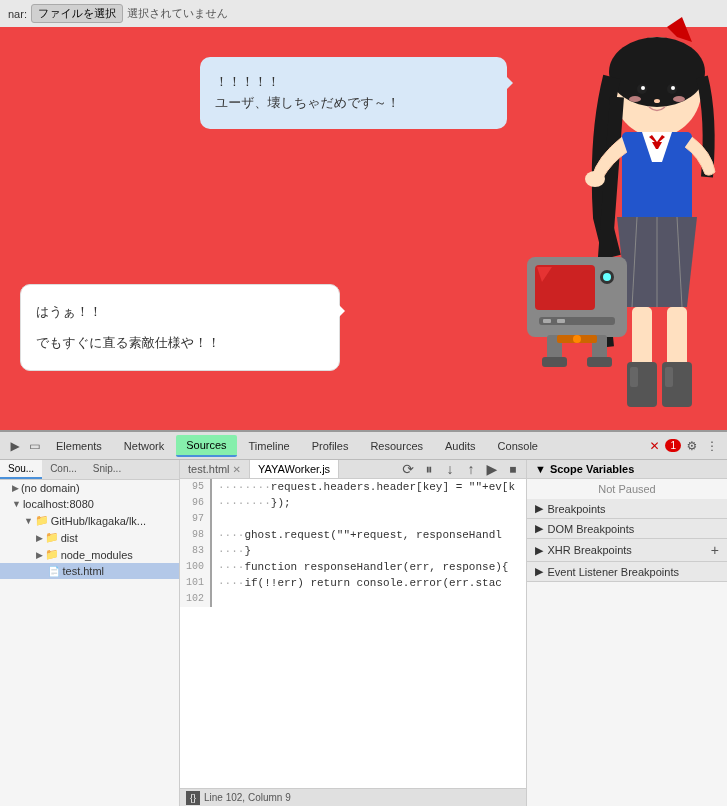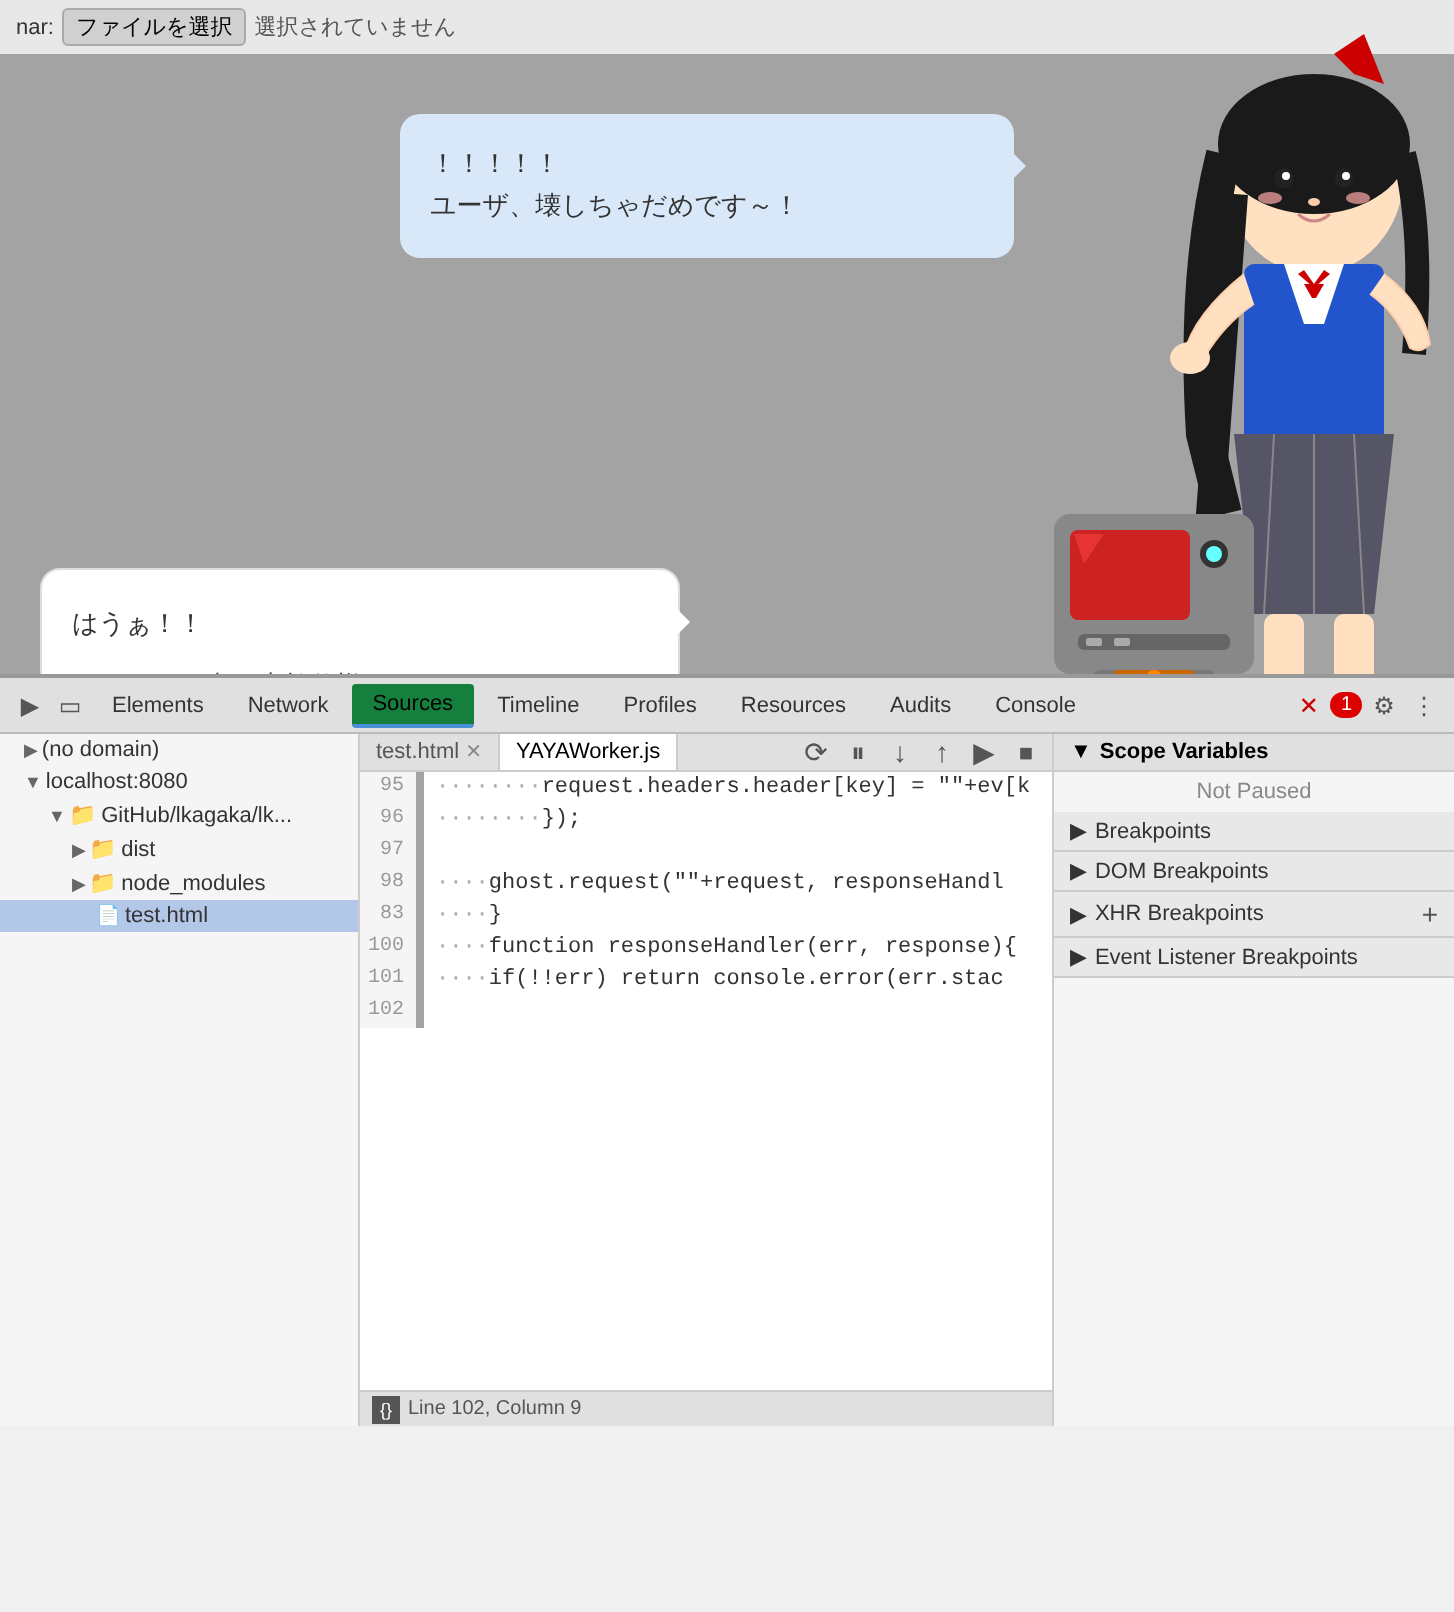--- a/index.html
+++ b/index.html
@@ -8,22 +8,22 @@
       height: 806px;
       font-family: 'Arial', sans-serif;
       font-size: 12px;
       overflow: hidden;
       background: #f0f0f0;
     }
 
     
     .browser-area {
       width: 727px;
-      height: 337px;
-      background: #a3a3a3;
+      height: 430px;
+      background: #ef4444;
       position: relative;
       overflow: hidden;
     }
 
     
     .file-bar {
       padding: 4px 8px;
       font-size: 11px;
       background: #e8e8e8;
       display: flex;
@@ -131,21 +131,21 @@
       border-radius: 2px;
     }
     .toolbar-tab {
       padding: 4px 10px;
       font-size: 11px;
       color: #333;
       cursor: pointer;
       border-radius: 2px;
     }
     .toolbar-tab.active {
-      background: #15803d;
+      background: #86efac;
       border-bottom: 2px solid #4a90d9;
       color: #000;
     }
     .toolbar-spacer { flex: 1; }
     .error-badge {
       background: #d00;
       color: white;
       border-radius: 8px;
       padding: 1px 5px;
       font-size: 10px;
@@ -268,21 +268,21 @@
       align-items: flex-start;
       min-height: 16px;
     }
     .line-num {
       width: 32px;
       min-width: 32px;
       text-align: right;
       padding-right: 6px;
       color: #999;
       background: #f5f5f5;
-      border-right: 4px solid #a3a3a3;
+      border-right: 2px solid #a3a3a3;
       font-size: 10px;
       line-height: 16px;
     }
     .line-content {
       padding-left: 6px;
       color: #333;
       white-space: pre;
       line-height: 16px;
     }
     .line-content .dot { color: #aaa; }
@@ -478,20 +478,25 @@
     <div class="toolbar-spacer"></div>
     <span style="color:#cc0000; font-size:12px;">✕</span>
     <span class="error-badge">1</span>
     <div class="toolbar-icon">⚙</div>
     <div class="toolbar-icon">⋮</div>
   </div>
 
   <div class="devtools-main">
 
     <div class="devtools-sidebar">
+      <div class="sidebar-tabs">
+        <div class="sidebar-tab active">Sou...</div>
+        <div class="sidebar-tab">Con...</div>
+        <div class="sidebar-tab">Snip...</div>
+      </div>
       <div class="sidebar-content">
 
         <div class="sidebar-item indent1">
           <span class="arrow">▶</span>
           <span>(no domain)</span>
         </div>
 
         <div class="sidebar-item indent1">
           <span class="arrow">▼</span>
           <span>localhost:8080</span>

